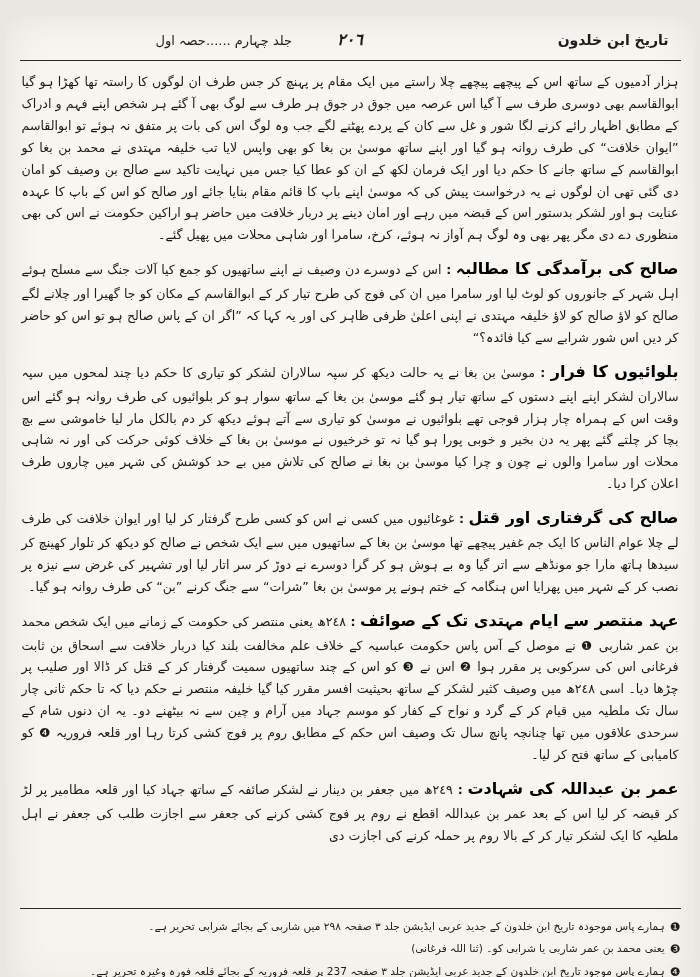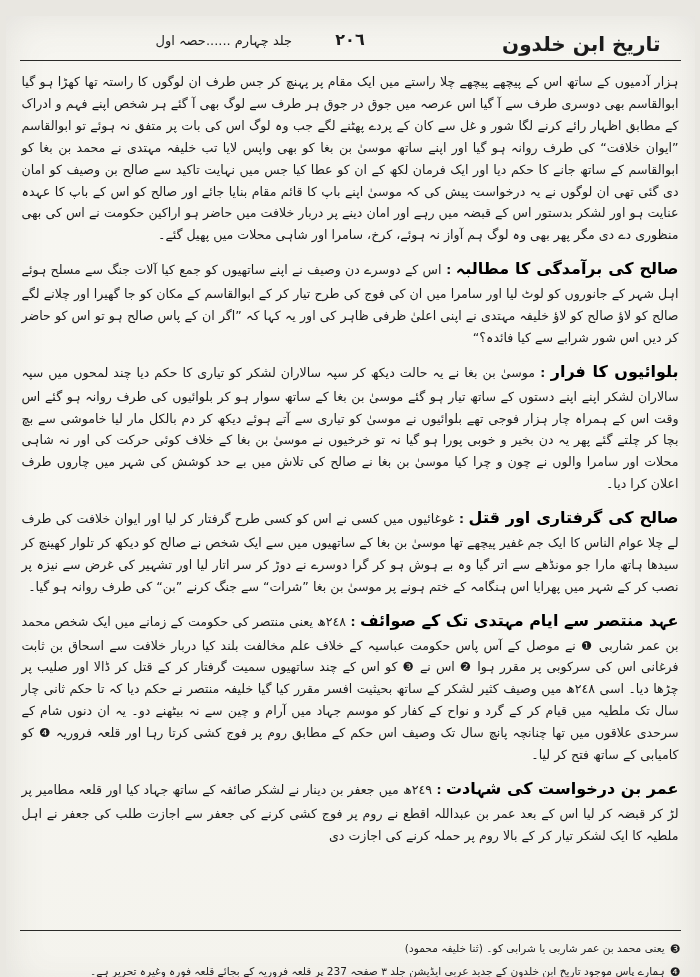--- a/index.html
+++ b/index.html
@@ -20,31 +20,32 @@
 
   
   .page-header {
     position: relative;
     height: 30px;
     margin: 12px 16px 0 16px;
     direction: ltr;
   }
   .book-title {
     position: absolute;
-    right: 18px; top: 4px;
-    font-size: 20px;
+    right: 10px; top: 4px;
+    font-size: 14px;
     font-weight: bold;
   }
   .page-number {
     position: absolute;
     left: 50%; top: 2px;
     transform: translateX(-50%);
     font-size: 16px;
     font-weight: bold;
     letter-spacing: 2px;
+    font-style: italic;
   }
   .volume-label {
     position: absolute;
     left: 134px; top: 5px;
     font-size: 13px;
   }
   .header-rule {
     margin: 2px 14px 0 14px;
     border-top: 1.6px solid #2a2a28;
   }
@@ -115,32 +116,35 @@
 
     <p class="para">
       <span class="sec-heading">صالح کی گرفتاری اور قتل</span><span class="sec-colon"> : </span><span class="sec-text">غوغائیوں میں کسی نے اس کو کسی طرح گرفتار کر لیا اور ایوان خلافت کی طرف لے چلا عوام الناس کا ایک جم غفیر پیچھے تھا موسیٰ بن بغا کے ساتھیوں میں سے ایک شخص نے صالح کو دیکھ کر تلوار کھینچ کر سیدھا ہاتھ مارا جو مونڈھے سے اتر گیا وہ بے ہوش ہو کر گرا دوسرے نے دوڑ کر سر اتار لیا اور تشہیر کی غرض سے نیزہ پر نصب کر کے شہر میں پھرایا اس ہنگامہ کے ختم ہونے پر موسیٰ بن بغا ”شرات“ سے جنگ کرنے ”بن“ کی طرف روانہ ہو گیا۔</span>
     </p>
 
     <p class="para">
       <span class="sec-heading">عہد منتصر سے ایام مہتدی تک کے صوائف</span><span class="sec-colon"> : </span><span class="sec-text">٢٤٨ھ یعنی منتصر کی حکومت کے زمانے میں ایک شخص محمد بن عمر شاربی ❶ نے موصل کے آس پاس حکومت عباسیہ کے خلاف علم مخالفت بلند کیا دربار خلافت سے اسحاق بن ثابت فرغانی اس کی سرکوبی پر مقرر ہوا ❷ اس نے ❸ کو اس کے چند ساتھیوں سمیت گرفتار کر کے قتل کر ڈالا اور صلیب پر چڑھا دیا۔ اسی ٢٤٨ھ میں وصیف کثیر لشکر کے ساتھ بحیثیت افسر مقرر کیا گیا خلیفہ منتصر نے حکم دیا کہ تا حکم ثانی چار سال تک ملطیہ میں قیام کر کے گرد و نواح کے کفار کو موسم جہاد میں آرام و چین سے نہ بیٹھنے دو۔ یہ ان دنوں شام کے سرحدی علاقوں میں تھا چنانچہ پانچ سال تک وصیف اس حکم کے مطابق روم پر فوج کشی کرتا رہا اور قلعہ فروریہ ❹ کو کامیابی کے ساتھ فتح کر لیا۔</span>
     </p>
 
     <p class="para">
-      <span class="sec-heading">عمر بن درخواست کی شہادت</span><span class="sec-colon"> : </span><span class="sec-text">٢٤٩ھ میں جعفر بن دینار نے لشکر صائفہ کے ساتھ جہاد کیا اور قلعہ مطامیر پر لڑ کر قبضہ کر لیا اس کے بعد عمر بن عبداللہ اقطع نے روم پر فوج کشی کرنے کی جعفر سے اجازت طلب کی جعفر نے اہل ملطیہ کا ایک لشکر تیار کر کے بالا روم پر حملہ کرنے کی اجازت دی</span>
+      <span class="sec-heading">عمر بن عبداللہ کی شہادت</span><span class="sec-colon"> : </span><span class="sec-text">٢٤٩ھ میں جعفر بن دینار نے لشکر صائفہ کے ساتھ جہاد کیا اور قلعہ مطامیر پر لڑ کر قبضہ کر لیا اس کے بعد عمر بن عبداللہ اقطع نے روم پر فوج کشی کرنے کی جعفر سے اجازت طلب کی جعفر نے اہل ملطیہ کا ایک لشکر تیار کر کے بالا روم پر حملہ کرنے کی اجازت دی</span>
     </p>
 
   </main>
 
   <footer class="footnotes">
     <div class="fn-rule"></div>
 
+    <div class="footnote">
+      <span class="fn-marker">❶</span><span class="fn-text">ہمارے پاس موجودہ تاریخ ابن خلدون کے جدید عربی ایڈیشن جلد ٣ صفحہ ٢٩٨ میں شاربی کے بجائے شرابی تحریر ہے۔</span>
+    </div>
 
 
     <div class="footnote">
-      <span class="fn-marker">❸</span><span class="fn-text">یعنی محمد بن عمر شاربی یا شرابی کو۔ (ثنا خلیفہ محمود)</span>
+      <span class="fn-marker">❸</span><span class="fn-text">یعنی محمد بن عمر شاربی یا شرابی کو۔ (ثنا اللہ فرغانی)</span>
     </div>
 
     <div class="footnote">
       <span class="fn-marker">❹</span><span class="fn-text">ہمارے پاس موجود تاریخ ابن خلدون کے جدید عربی ایڈیشن جلد ٣ صفحہ 237 پر قلعہ فروریہ کے بجائے قلعہ فورہ وغیرہ تحریر ہے۔</span>
     </div>
   </footer>
 
 </div>
 
 </body></html>

